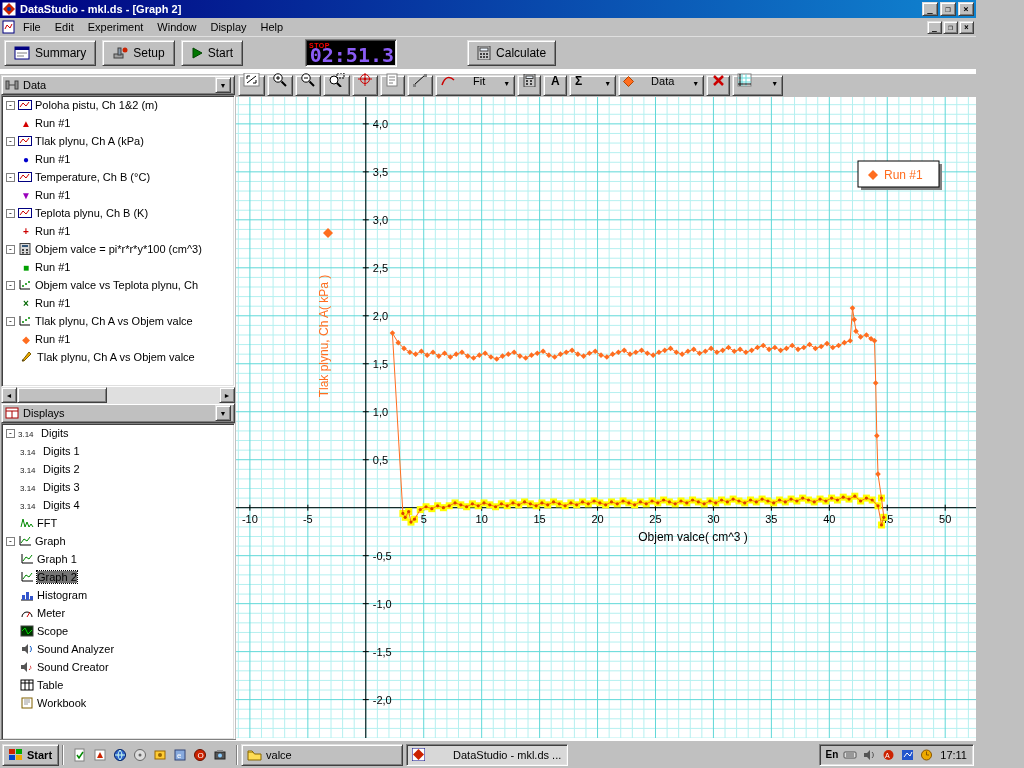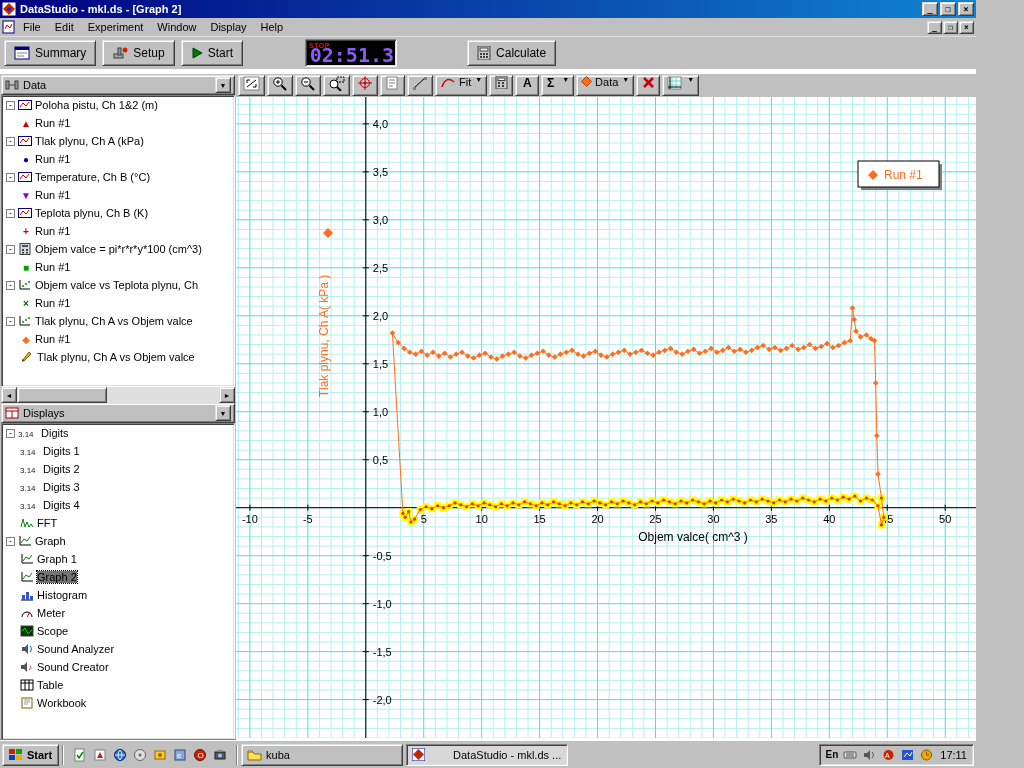--- a/index.html
+++ b/index.html
@@ -45,21 +45,21 @@
   .tree-row.child { padding-left:18px; }
   .lbl.selected { background:#737373; outline:1px dotted #000; }
   .hscroll { height:16px; flex:0 0 auto; display:flex; background:#dfdfdf; }
   .hs-btn { width:16px; height:16px; display:flex; align-items:center; justify-content:center; font-size:7px; flex:0 0 auto; }
   .hs-thumb { width:90px; height:16px; flex:0 0 auto; }
   .hs-track { flex:1; }
 
   
   .main-area { flex:1; display:flex; flex-direction:column; overflow:hidden; }
   .graph-toolbar { height:24px; display:flex; align-items:center; gap:2px; padding:1px 2px; flex:0 0 auto; }
-  .gt-button { height:21px; min-width:24px; display:inline-flex; align-items:flex-start; justify-content:center; gap:3px; padding:0 4px; font-size:11px; }
+  .gt-button { height:21px; min-width:24px; display:inline-flex; align-items:flex-end; justify-content:center; gap:17px; padding:8px 4px; font-size:11px; }
   .gt-button .dd { font-size:7px; margin-left:1px; }
   .plot-wrap { flex:1; background:#fff; position:relative; overflow:hidden; }
   .plot-wrap svg { position:absolute; left:0; top:0; }
   svg text { font-family:"Liberation Sans",sans-serif; }
 
   
   .taskbar { height:28px; flex:0 0 auto; display:flex; align-items:center; gap:3px; padding:2px 2px; border-top:1px solid #ffffff; box-shadow:0 -1px 0 #808080; }
   .start-btn { height:22px; display:flex; align-items:center; gap:4px; padding:0 6px; font-weight:bold; font-size:11px; flex:0 0 auto; }
   .ql { display:flex; align-items:center; gap:2px; padding:0 4px; flex:0 0 auto; }
   .ql-icon { width:18px; height:18px; display:flex; align-items:center; justify-content:center; }
@@ -1156,21 +1156,21 @@
       </span>
     <span class="divider"></span>
     <span id="task-buttons" style="display:flex;gap:3px;flex:0 0 auto;">
         <span class="task-btn raised">
           <span class="icon">
             <svg width="15" height="12">
               <path d="M1 3 L6 3 L7.5 5 L14 5 L14 11 L1 11 Z" fill="#ffdd55" stroke="#886600"></path>
               <path d="M1 3 L1 2 L5 2 L6 3" fill="#ffdd55" stroke="#886600"></path>
             </svg>
           </span>
-          <span style="overflow:hidden;white-space:nowrap;">kuba</span>
+          <span style="overflow:hidden;white-space:nowrap;">valce</span>
         </span>
         <span class="task-btn raised active">
           <span class="icon">
             <svg width="13" height="13">
               <rect x="0" y="0" width="13" height="13" fill="#fff" stroke="#000080"></rect>
               <path d="M6.5 1 L12 6.5 L6.5 12 L1 6.5 Z" fill="#cc2200"></path>
             </svg>
           </span>
           <span style="overflow:hidden;white-space:nowrap;">DataStudio - mkl.ds ...</span>
         </span>

